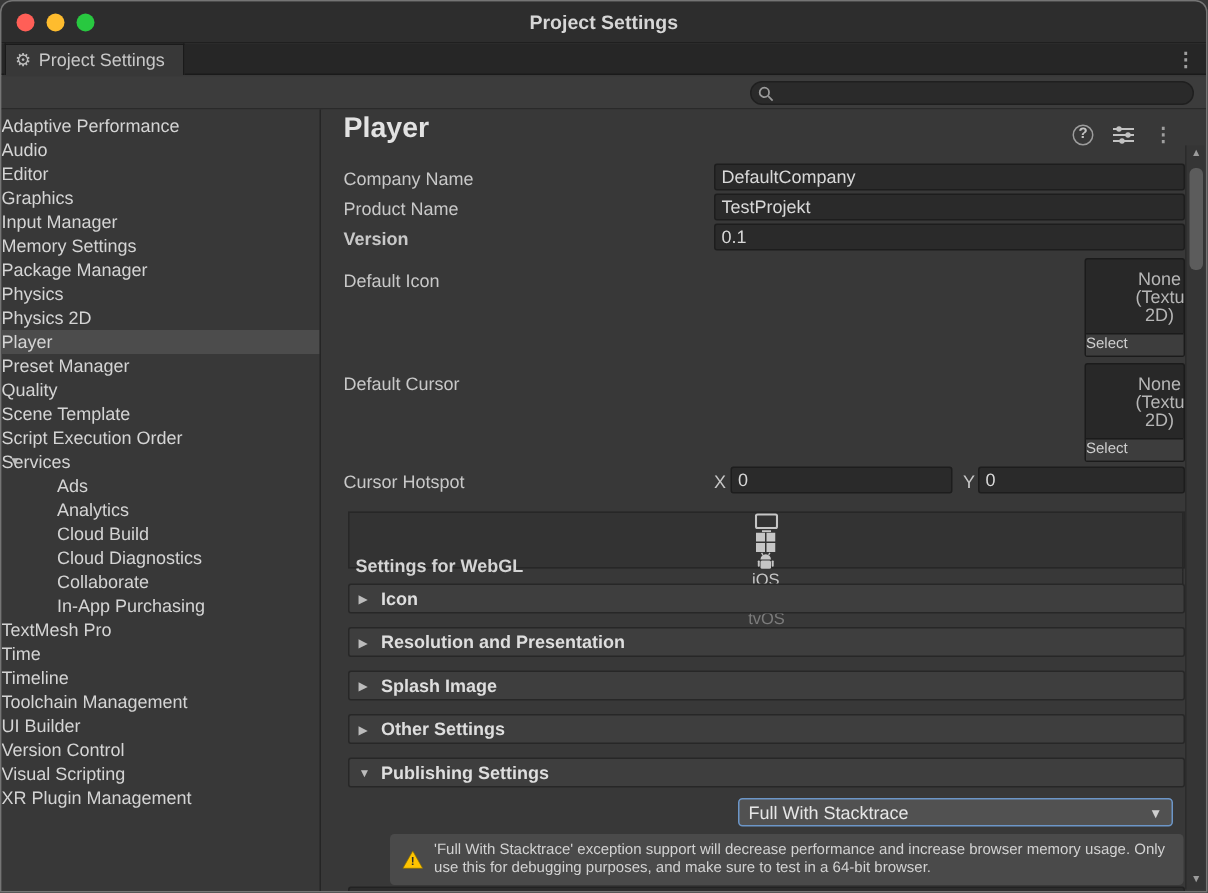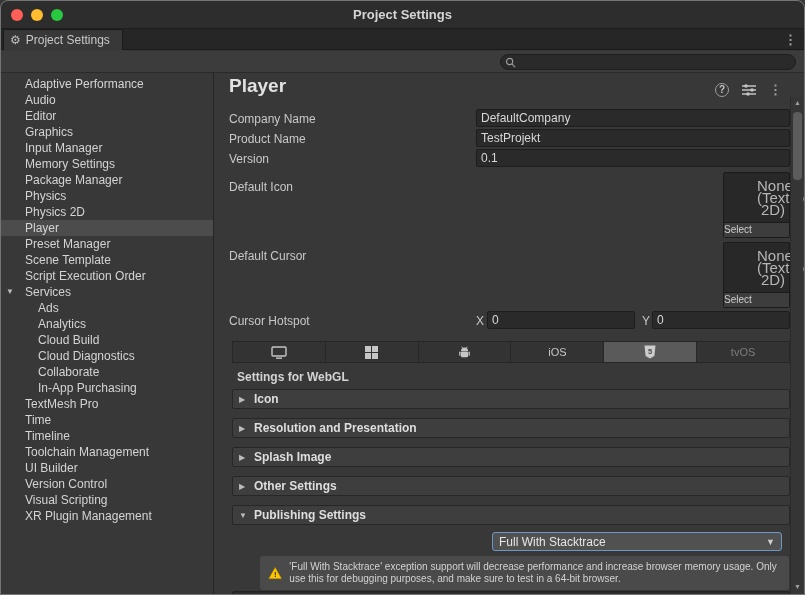--- a/index.html
+++ b/index.html
@@ -20,40 +20,40 @@
   .kebab { color:#9f9f9f; font-size:13px; font-weight:bold; }
   .tabbar .kebab { position:absolute; right:7px; top:3px; }
 
   
   .toolbar { position:absolute; top:50px; left:0; right:0; height:22px; background:#3c3c3c; border-bottom:1px solid #2a2a2a; }
   .searchbox { position:absolute; right:8px; top:3px; width:296px; height:16px; background:#2a2a2a; border:1px solid #1f1f1f; border-radius:8px; display:flex; align-items:center; padding:0 4px; gap:3px; }
   .searchbox input { flex:1; background:transparent; border:none; outline:none; color:#d2d2d2; font-size:11px; font-family:"Liberation Sans", sans-serif; }
 
   
   .sidebar { position:absolute; top:72px; left:0; bottom:0; width:213px; background:#383838; border-right:1px solid #252525; padding-top:3px; overflow:hidden; }
-  .side-item { position:relative; height:16px; line-height:16px; font-size:12px; color:#d4d4d4; padding-left:24px; white-space:nowrap; cursor:default; }
+  .side-item { position:relative; height:16px; line-height:16px; font-size:12px; color:#d4d4d4; padding-left:0; white-space:nowrap; cursor:default; }
   .side-item.indent { padding-left:37px; }
   .side-item.selected { background:#4c4c4c; }
   .side-item .fold { position:absolute; left:5px; top:0; font-size:8px; color:#bcbcbc; line-height:16px; }
 
   
   .main { position:absolute; top:72px; left:214px; right:0; bottom:0; background:#383838; overflow:hidden; }
   .main-title { position:absolute; left:14px; top:2px; font-size:19px; font-weight:bold; color:#e2e2e2; }
   .header-icons { position:absolute; right:22px; top:9px; display:flex; gap:13px; align-items:center; }
   .help-badge { width:14px; height:14px; border:1px solid #9c9c9c; border-radius:50%; font-size:10px; font-weight:bold; color:#c2c2c2; text-align:center; line-height:12px; }
 
   .lbl { position:absolute; font-size:12px; color:#c8c8c8; white-space:nowrap; }
   .tf { position:absolute; height:18px; background:#2a2a2a; border:1px solid #1d1d1d; border-radius:2px; color:#d8d8d8; font-size:12px; padding:0 4px; font-family:"Liberation Sans", sans-serif; outline:none; }
 
   .objbox { position:absolute; width:67px; height:66px; background:#282828; border:1px solid #1b1b1b; border-radius:2px; }
-  .objbox .none { text-align:center; font-size:15px; color:#b6b6b6; line-height:12px; padding-top:7px;margin-left:33px; }
+  .objbox .none { text-align:center; font-size:12px; color:#b6b6b6; line-height:12px; padding-top:7px;margin-left:33px; }
   .objbox .select { position:absolute; bottom:0; left:0; right:0; height:15px; background:#3d3d3d; border-top:1px solid #1b1b1b; color:#cecece; font-size:10px; line-height:14px; text-align:left; padding-right:5px; cursor:pointer; }
 
   
-  .platform-tabs { position:absolute; left:17px; top:268px; width:558px; height:22px; display:flex; background:#333333; border:1px solid #272727; }
+  .platform-tabs { position:absolute; left:17px; top:268px; width:558px; height:38px; display:flex; background:#333333; border:1px solid #272727;flex-direction:column; }
   .ptab { flex:1; display:flex; align-items:center; justify-content:center; border-right:1px solid #272727; color:#c6c6c6; font-size:11px; cursor:pointer; }
   .ptab:last-child { border-right:none; }
   .ptab.selected { background:#5a5a5a; }
   .ptab.disabled { color:#7c7c7c; }
 
   .settings-for { position:absolute; left:22px; top:297px; font-size:12px; font-weight:bold; color:#d4d4d4; }
 
   
   .sections { position:absolute; left:17px; top:316px; width:558px; display:flex; flex-direction:column; gap:9px; }
   .section { height:20px; background:#3e3e3e; border:1px solid #272727; border-radius:2px; display:flex; align-items:center; gap:6px; padding-left:6px; cursor:pointer; }
@@ -158,20 +158,24 @@
       <div class="side-item selected">
         <span class="fold"></span>
         <span>Player</span>
       </div>
 
       <div class="side-item">
         <span class="fold"></span>
         <span>Preset Manager</span>
       </div>
 
+      <div class="side-item">
+        <span class="fold"></span>
+        <span>Quality</span>
+      </div>
 
       <div class="side-item">
         <span class="fold"></span>
         <span>Scene Template</span>
       </div>
 
       <div class="side-item">
         <span class="fold"></span>
         <span>Script Execution Order</span>
       </div>
@@ -269,21 +273,21 @@
         </svg>
       <div class="kebab">⋮</div>
     </div>
 
     <span class="lbl" style="left:14px; top:39px;">Company Name</span>
     <input class="tf" style="left: 261px; top: 36px; width: 314px;" value="DefaultCompany">
 
     <span class="lbl" style="left:14px; top:59px;">Product Name</span>
     <input class="tf" style="left: 261px; top: 56px; width: 314px;" value="TestProjekt">
 
-    <span class="lbl" style="left:14px; top:79px;">Version</span>
+    <span class="lbl" style="left:14px; top:79px;font-weight:bold;">Version</span>
     <input class="tf" style="left: 261px; top: 76px; width: 314px;" value="0.1">
 
     <span class="lbl" style="left:14px; top:107px;">Default Icon</span>
     <div class="objbox" style="left:508px; top:99px;">
       <div class="none">
         <div>None</div>
         <div>(Texture 2D)</div>
       </div>
       <div class="select">Select</div>
     </div>

